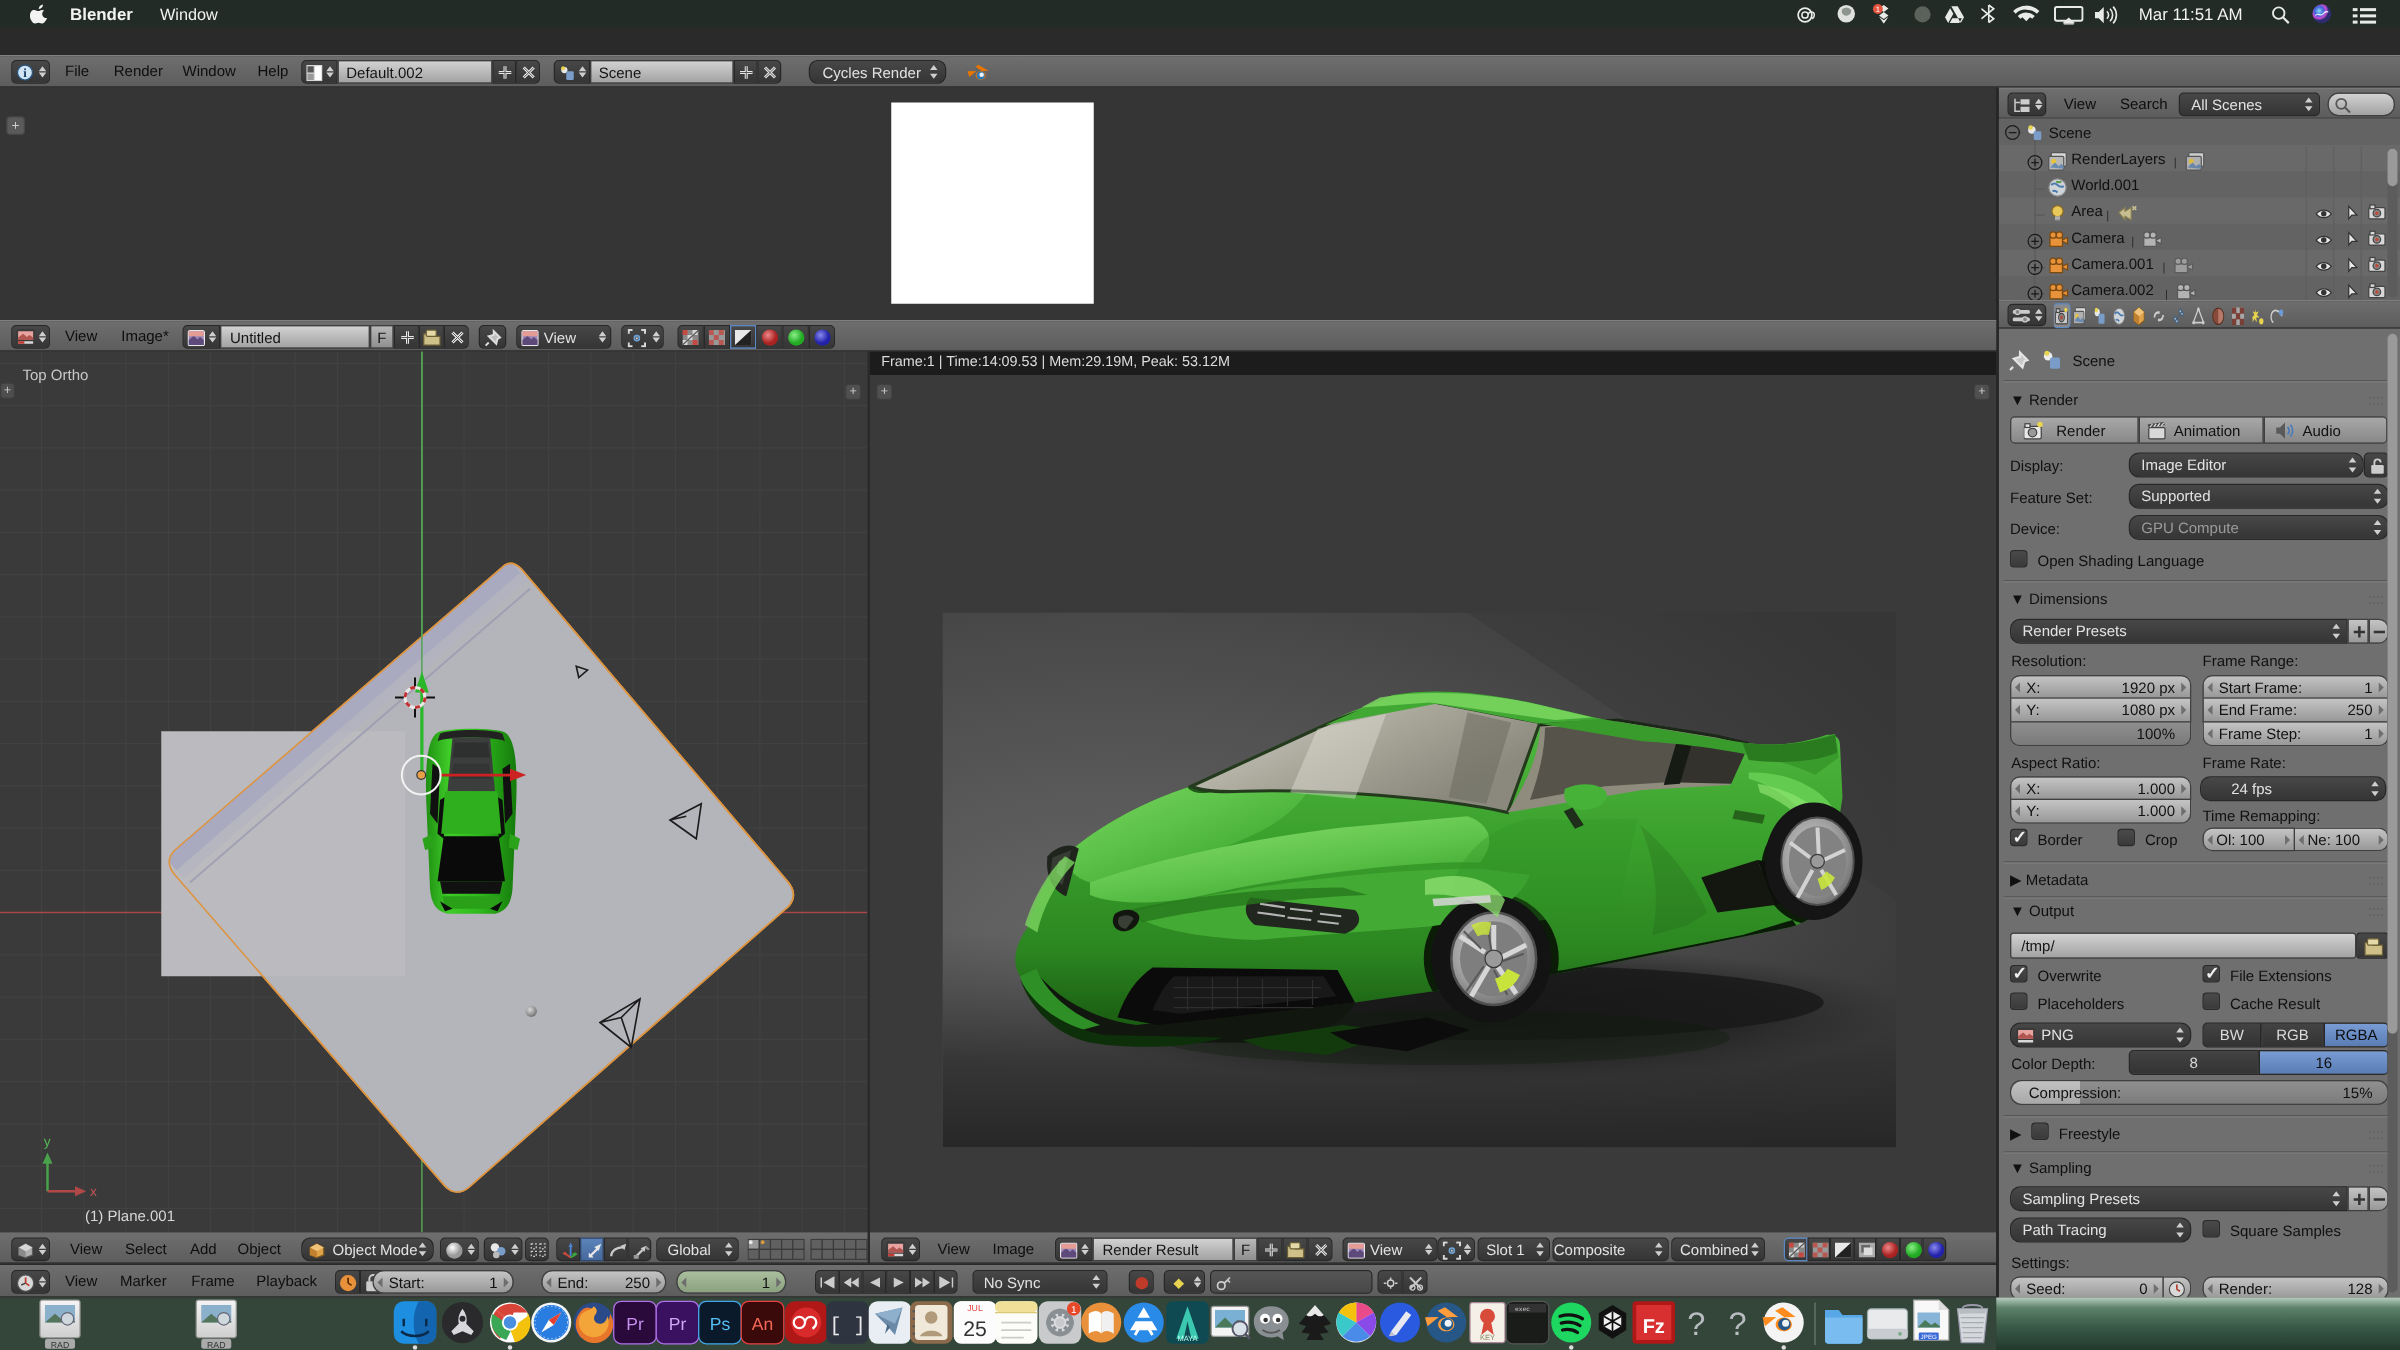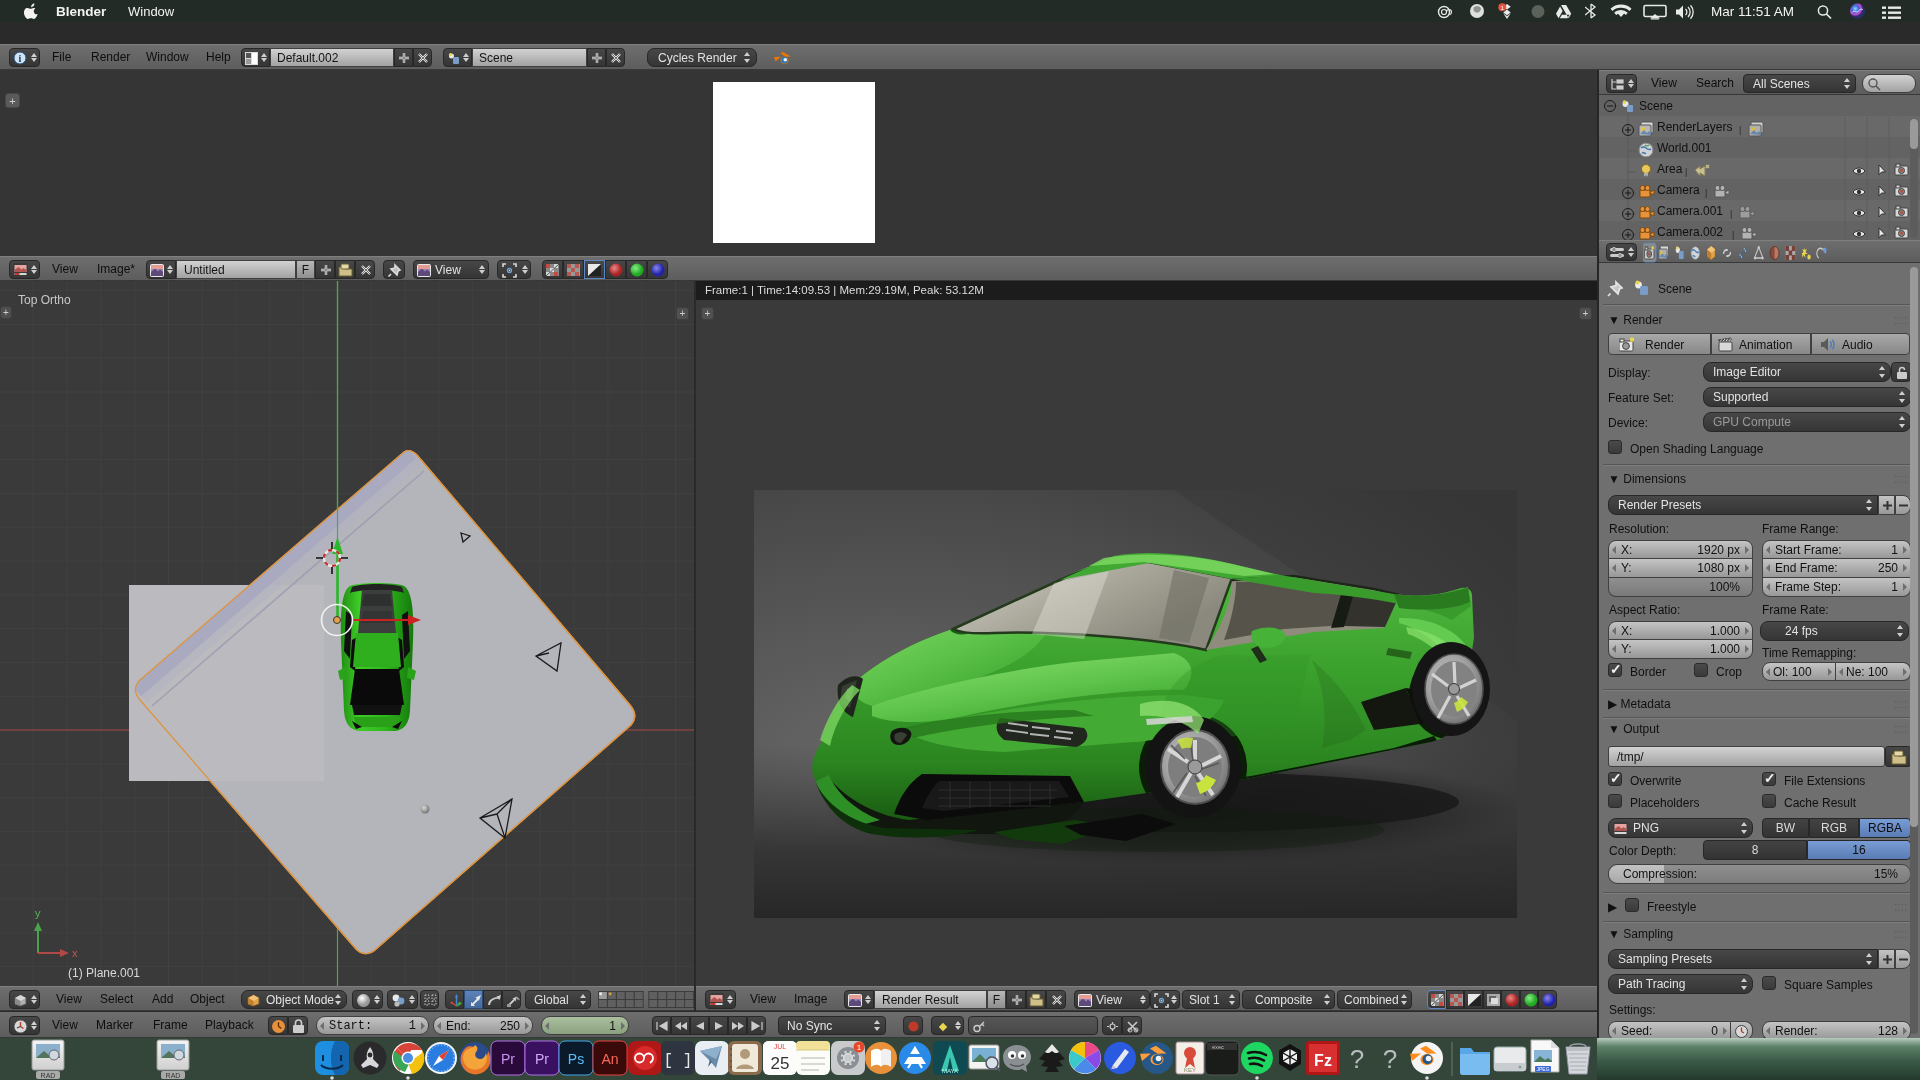--- a/index.html
+++ b/index.html
@@ -814,21 +814,21 @@
           <path d="M1 4V1h3M11 1h3v3M14 11v3h-3M4 14H1v-3" stroke="#d8d8d8" stroke-width="1.6" fill="none"></path>
           <circle cx="7.5" cy="7.5" r="2" fill="none" stroke="#6da4d8" stroke-width="1.3"></circle>
           <circle cx="7.5" cy="7.5" r="0.8" fill="#d8d8d8"></circle>
         </svg>
     <div class="arrowup" style="right:2px;top:4px;"></div>
         <div class="arrowdn" style="right:2px;bottom:4px;"></div>
   </div>
   <div class="dd" style="left:486px;top:3px;width:58px;height:19px;line-height:18px;padding-left:6px;border-radius:4px;">Slot 1
     <div class="arrowup" style="right:4px;top:3px;"></div><div class="arrowdn" style="right:4px;bottom:3px;"></div>
   </div>
-  <div class="dd" style="left:546px;top:3px;width:93px;height:19px;line-height:18px;padding-left:12px;border-radius:4px;">Composite
+  <div class="dd" style="left:546px;top:3px;width:93px;height:19px;line-height:18px;padding-left:0;border-radius:4px;">Composite
     <div class="arrowup" style="right:4px;top:3px;"></div><div class="arrowdn" style="right:4px;bottom:3px;"></div>
   </div>
   <div class="dd" style="left:641px;top:3px;width:75px;height:19px;line-height:18px;padding-left:6px;border-radius:4px;">Combined
     <div class="arrowup" style="right:4px;top:3px;"></div><div class="arrowdn" style="right:4px;bottom:3px;"></div>
   </div>
   <div class="wgroup" style="left:731px;top:3px;">
     <div class="ddsq" style="position:relative;width:18.5px;height:19px;border-radius:4px 0 0 4px;border:1px solid #5a87c6;">
           <svg style="position:absolute;left:3px;top:3px" width="13" height="12" viewBox="0 0 13 12">
             <rect width="13" height="12" fill="#888"></rect>
             <g fill="#c44a42">
@@ -902,21 +902,21 @@
           <circle cx="7.5" cy="7.5" r="6.5" fill="#e8913a"></circle>
           <path d="M7.5 7.5V3.2M7.5 7.5l2.8 1.8" stroke="#5a3000" stroke-width="1.4"></path>
         </svg>
       </div>
   <div class="ddsq" style="left:288px;top:4px;width:20px;height:19px;border-radius:0 4px 4px 0;">
         <svg style="position:absolute;left:3px;top:2px" width="13" height="15" viewBox="0 0 13 15">
           <rect x="1" y="6" width="11" height="8" rx="1" fill="#ccc"></rect>
           <path d="M3.5 6V4a3 3 0 0 1 6 0v2" fill="none" stroke="#ccc" stroke-width="1.6"></path>
         </svg>
       </div>
-  <div class="numf pill" style="left:316px;top:4px;width:113px;height:19px;font-family:Liberation Mono, monospace;">
+  <div class="numf pill" style="left:298px;top:4px;width:113px;height:19px;">
         <div class="tri-l"></div>
         <div class="nl">Start:</div>
         <div class="nv">1</div>
         <div class="tri-r"></div>
       </div>
   <div class="numf pill" style="left:433px;top:4px;width:100px;height:19px;">
         <div class="tri-l"></div>
         <div class="nl">End:</div>
         <div class="nv">250</div>
         <div class="tri-r"></div>

